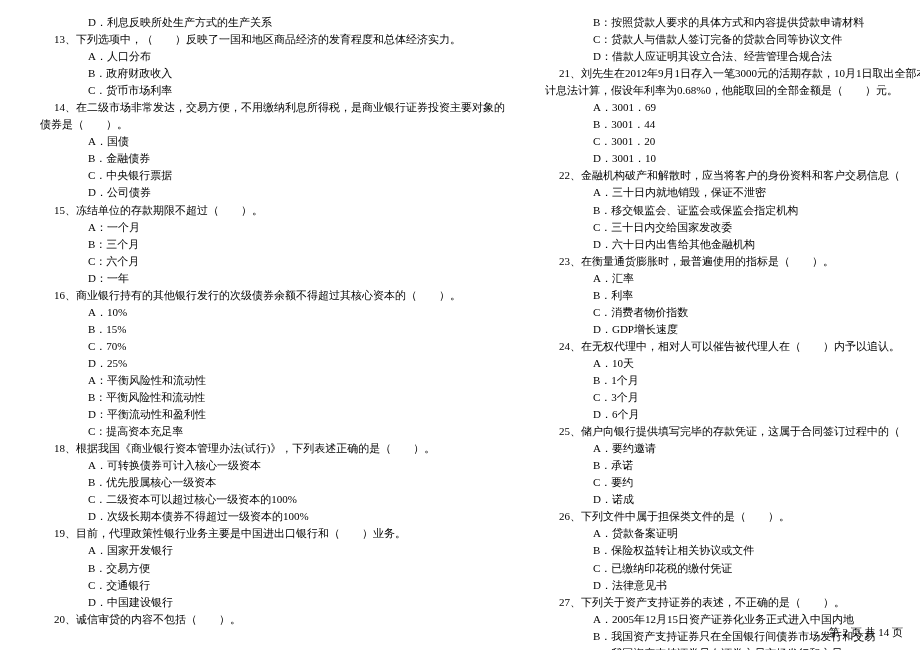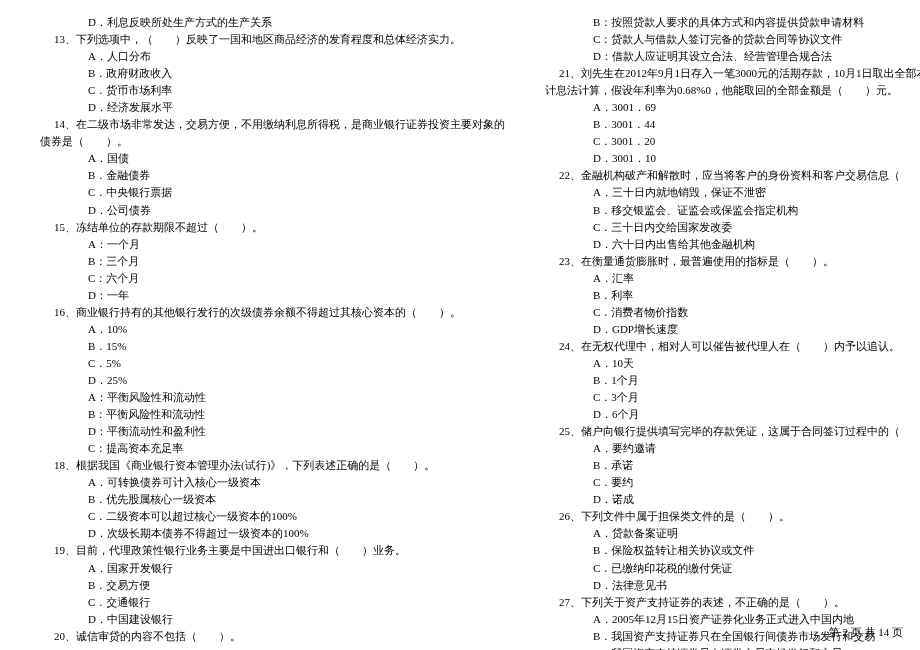--- a/index.html
+++ b/index.html
@@ -44,36 +44,35 @@
 <body>
 
 <div class="page">
   <div class="columns">
     <div class="col" id="col-left">
         <div class="line indent-1">D．利息反映所处生产方式的生产关系</div>
         <div class="line indent-q">13、下列选项中，（　　）反映了一国和地区商品经济的发育程度和总体经济实力。</div>
         <div class="line indent-1">A．人口分布</div>
         <div class="line indent-1">B．政府财政收入</div>
         <div class="line indent-1">C．货币市场利率</div>
-        <div class="line indent-1">D．经济发展水平</div>
         <div class="line indent-q">14、在二级市场非常发达，交易方便，不用缴纳利息所得税，是商业银行证券投资主要对象的</div>
         <div class="line indent-qc">债券是（　　）。</div>
         <div class="line indent-1">A．国债</div>
         <div class="line indent-1">B．金融债券</div>
         <div class="line indent-1">C．中央银行票据</div>
         <div class="line indent-1">D．公司债券</div>
         <div class="line indent-q">15、冻结单位的存款期限不超过（　　）。</div>
         <div class="line indent-1">A：一个月</div>
         <div class="line indent-1">B：三个月</div>
         <div class="line indent-1">C：六个月</div>
         <div class="line indent-1">D：一年</div>
         <div class="line indent-q">16、商业银行持有的其他银行发行的次级债券余额不得超过其核心资本的（　　）。</div>
         <div class="line indent-1">A．10%</div>
         <div class="line indent-1">B．15%</div>
-        <div class="line indent-1">C．5%</div>
+        <div class="line indent-1">C．70%</div>
         <div class="line indent-1">D．25%</div>
         <div class="line indent-1">A：平衡风险性和流动性</div>
         <div class="line indent-1">B：平衡风险性和流动性</div>
         <div class="line indent-1">D：平衡流动性和盈利性</div>
         <div class="line indent-1">C：提高资本充足率</div>
         <div class="line indent-q">18、根据我国《商业银行资本管理办法(试行)》，下列表述正确的是（　　）。</div>
         <div class="line indent-1">A．可转换债券可计入核心一级资本</div>
         <div class="line indent-1">B．优先股属核心一级资本</div>
         <div class="line indent-1">C．二级资本可以超过核心一级资本的100%</div>
         <div class="line indent-1">D．次级长期本债券不得超过一级资本的100%</div>

